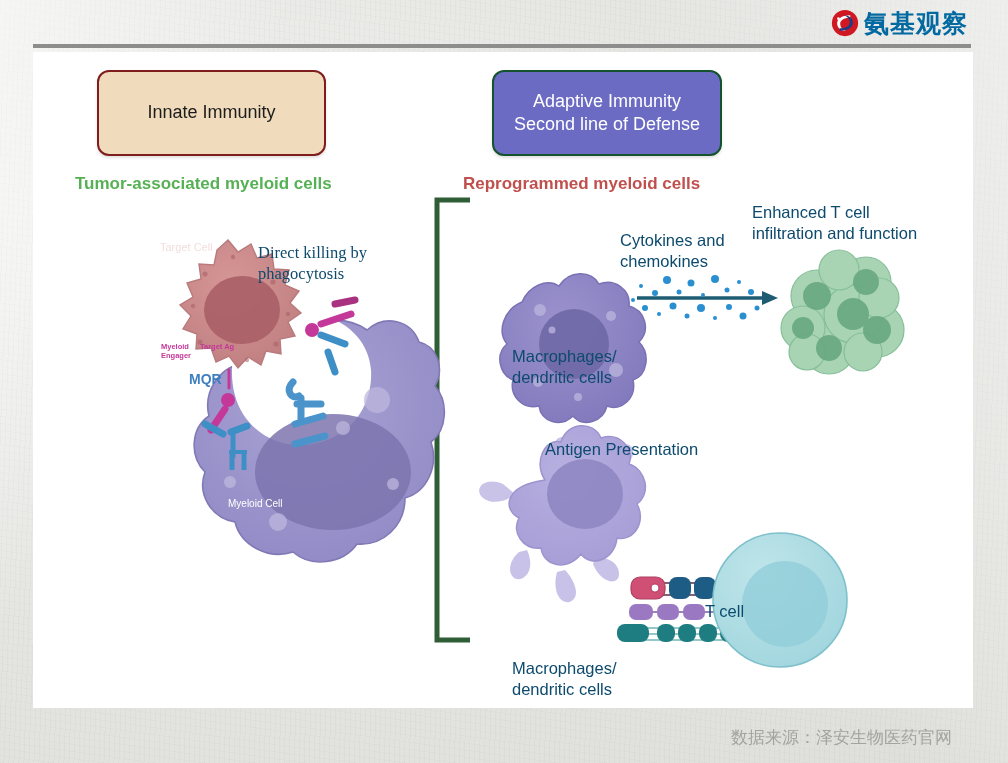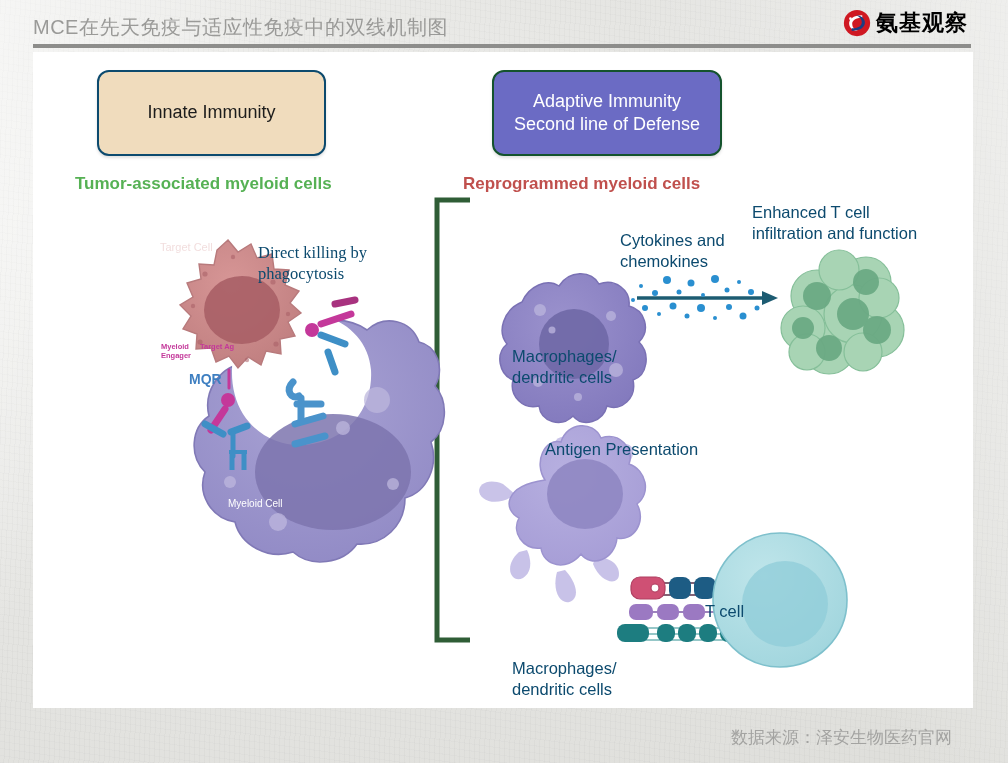--- a/index.html
+++ b/index.html
@@ -24,21 +24,21 @@
   
   #header{position:absolute;left:0;top:0;width:1008px;height:46px;z-index:3;}
   #header-title{
     position:absolute;left:33px;top:14px;
     font-size:20px;color:#9a9a98;letter-spacing:.5px;
     white-space:nowrap;
   }
   #logo{position:absolute;right:40px;top:8px;height:30px;display:flex;align-items:center;gap:5px;}
   #logo-mark{width:28px;height:28px;flex:0 0 28px;}
   #logo-text{
-    font-size:22px;font-weight:bold;color:#000000;letter-spacing:1px;
+    font-size:25px;font-weight:bold;color:#0369a1;letter-spacing:1px;
     font-family:"Liberation Sans","DejaVu Sans",sans-serif;
     line-height:28px;
   }
   #header-rule{
     position:absolute;left:33px;top:44px;width:938px;height:4px;
     background:#8d8d8b;z-index:3;
   }
   
   #card{
     position:absolute;left:33px;top:52px;width:940px;height:656px;
@@ -54,21 +54,21 @@
   }
   
   .hbox{
     position:absolute;border-radius:12px;
     display:flex;flex-direction:column;align-items:center;justify-content:center;
     text-align:center;line-height:1.28;z-index:4;
     box-shadow:0 2px 3px rgba(0,0,0,.12);
   }
   #box-innate{
     left:97px;top:70px;width:225px;height:82px;
-    background:#f0dcbd;border:2px solid #0c4a6e;color:#1c1c1c;
+    background:#f0dcbd;border:2px solid #7f1d1d;color:#1c1c1c;
     font-size:18px;
   }
   #box-adaptive{
     left:492px;top:70px;width:226px;height:82px;
     background:#6b6bc4;border:2px solid #14532d;color:#ffffff;
     font-size:18px;
   }
   .sechead{position:absolute;font-size:17px;font-weight:bold;z-index:4;white-space:nowrap;}
   #head-tam{left:75px;top:174px;color:#56b154;}
   #head-repro{left:463px;top:174px;color:#c0504d;}
@@ -90,21 +90,20 @@
   #tiny-myeloidcell{left:228px;top:498px;color:#ffffff;font-size:10px;font-weight:normal;}
   
   #stage{position:absolute;left:33px;top:52px;width:940px;height:656px;z-index:5;}
 </style>
 </head>
 <body>
 
 <div id="backdrop"></div>
 
 <div id="header">
-  <div id="header-title">MCE在先天免疫与适应性免疫中的双线机制图</div>
   <div id="logo">
     <svg id="logo-mark" viewBox="0 0 64 64">
       <circle cx="32" cy="32" r="30" fill="#cf1822"></circle>
       <path d="M44 14 C22 14 14 24 14 33 C14 43 23 50 34 50 C26 47 21 41 21 34 C21 26 29 20 44 20 Z" fill="#ffffff"></path>
       <path d="M20 50 C42 50 50 40 50 31 C50 21 41 14 30 14 C38 17 43 23 43 30 C43 38 35 44 20 44 Z" fill="#1b3d83"></path>
       <circle cx="17" cy="22" r="3" fill="#ffffff"></circle>
     </svg>
     <div id="logo-text">氨基观察</div>
   </div>
 </div>

